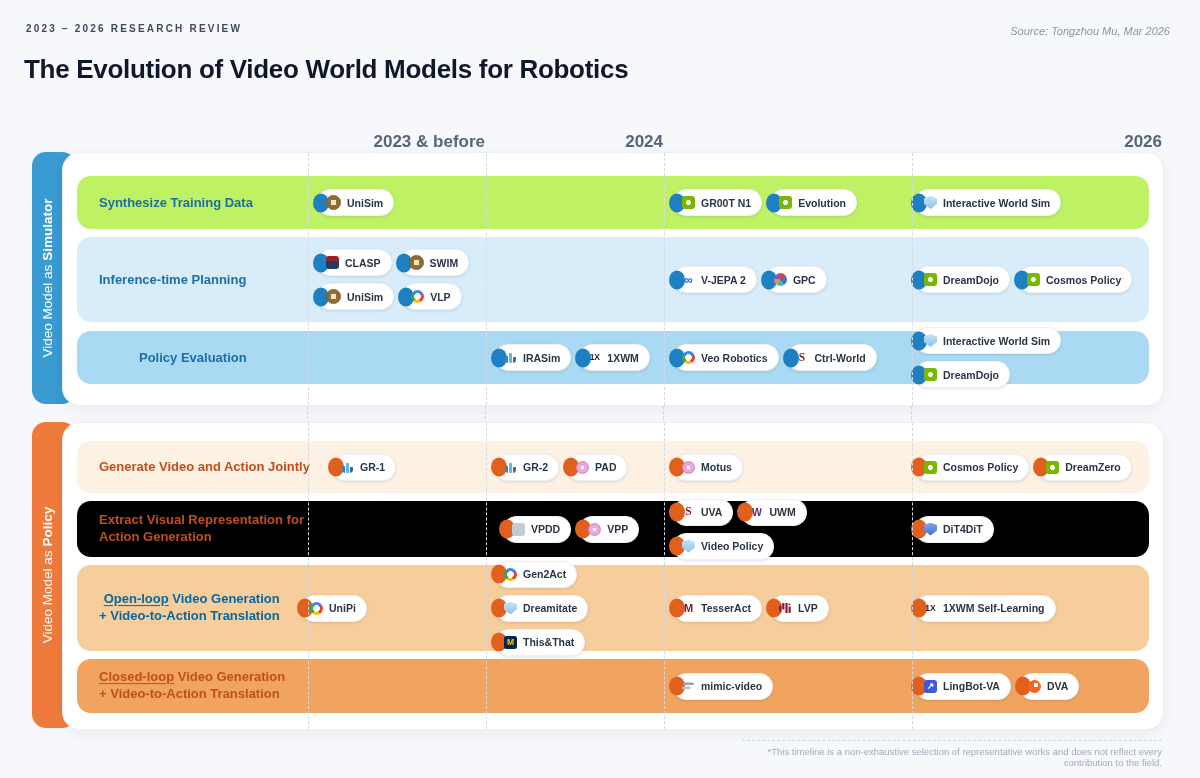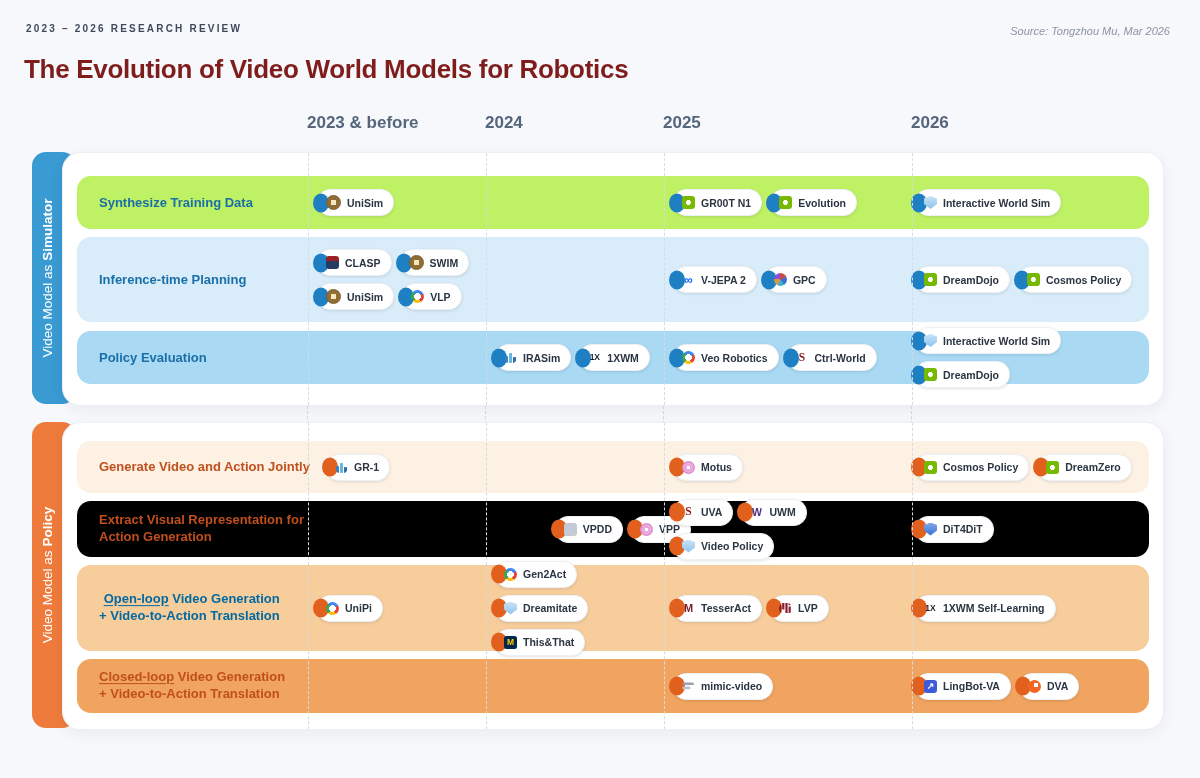--- a/index.html
+++ b/index.html
@@ -4,25 +4,25 @@
 <style>
   html,body{margin:0;padding:0;background:#e9ecf1;}
   .page{position:relative;width:1200px;height:778px;background:#F6F8FB;
         font-family:"Liberation Sans",sans-serif;overflow:hidden;}
 
   
   .eyebrow{position:absolute;left:26px;top:23px;font-size:10px;font-weight:700;
            letter-spacing:2.2px;color:#3E4A5C;}
   .source{position:absolute;right:30px;top:25px;font-size:11px;font-style:italic;color:#8B94A5;}
   .title{position:absolute;left:24px;top:54px;margin:0;font-size:26px;font-weight:800;
-         color:#7f1d1d;letter-spacing:-0.3px;}
+         color:#0f172a;letter-spacing:-0.3px;}
   .subtitle{position:absolute;left:25px;top:91px;font-size:13px;color:#707A8A;}
 
   
-  .colhead{position:absolute;top:113px;font-size:17px;font-weight:700;color:#55657B;text-align:left;}
+  .colhead{position:absolute;top:132px;font-size:17px;font-weight:700;color:#55657B;text-align:right;}
   #ch1{left:307px;width:178px}#ch2{left:485px;width:178px}
   #ch3{left:663px;width:248px}#ch4{left:911px;width:251px}
 
   
   .vline{position:absolute;width:0;top:152px;height:576px;border-left:1.5px dashed #D4DBE4;z-index:0;}
 
   
   .tab{position:absolute;left:32px;width:44px;border-radius:14px;z-index:0;}
   #tab-sim{top:152px;height:252px;}
   #tab-pol{top:422px;height:306px;}
@@ -86,21 +86,20 @@
 <body>
 
 <div class="page">
 
   <div class="eyebrow">2023 – 2026 RESEARCH REVIEW</div>
   <div class="source">Source: Tongzhou Mu, Mar 2026</div>
   <h1 class="title">The Evolution of Video World Models for Robotics</h1>
 
   <div class="colhead" id="ch1">2023 &amp; before</div>
   <div class="colhead" id="ch2">2024</div>
-  <div class="colhead" id="ch3">2025</div>
   <div class="colhead" id="ch4">2026</div>
 
   <div class="vline" style="left:307px"></div>
   <div class="vline" style="left:485px"></div>
   <div class="vline" style="left:663px"></div>
   <div class="vline" style="left:911px"></div>
 
   <div class="tab" id="tab-sim" style="background: rgb(58, 154, 210);">
     <div class="tab-label" id="tab-label-sim">
       <span>Video Model as</span>
@@ -174,21 +173,21 @@
             <span class="pil-icon ic-nvidia"></span>
             <span>DreamDojo</span>
           </span>
           <span class="pill">
             <span class="pil-icon ic-nvidia"></span>
             <span>Cosmos Policy</span>
           </span>
         </div>
       </div>
       <div class="row" style="top: 178px; height: 53px; background: rgb(169, 217, 243);">
-        <div class="row-label" style="color: rgb(26, 111, 168);"><span>Policy Evaluation</span></div>
+        <div class="row-label" style="color: rgb(26, 111, 168); margin-left: 40px;"><span>Policy Evaluation</span></div>
         <div class="cell" style="left: 240px; width: 170px;"></div>
         <div class="cell" style="left: 418px; width: 176px;">
           <span class="pill">
             <span class="pil-icon ic-bars">
               <svg width="13" height="13" viewBox="0 0 13 13">
                 <rect x="1" y="5" width="3" height="7" rx="0.8" fill="#3B82C4"></rect>
                 <rect x="5" y="2" width="3" height="10" rx="0.8" fill="#67B7DC"></rect>
                 <rect x="9" y="6" width="3" height="6" rx="0.8" fill="#2F6FB0"></rect>
               </svg>
             </span>
@@ -228,53 +227,69 @@
       <b>Policy</b>
     </div>
   </div>
   <section class="card sec-pol" id="card-pol" style="--accent: #E2601E;">
       <div class="card-vline" style="left: 245px;"></div>
       <div class="card-vline" style="left: 423px;"></div>
       <div class="card-vline" style="left: 601px;"></div>
       <div class="card-vline" style="left: 849px;"></div>
       <div class="row" style="top: 18px; height: 52px; background: rgb(253, 241, 227);">
         <div class="row-label" style="color: rgb(192, 79, 29);"><span>Generate Video and Action Jointly</span></div>
-        <div class="cell" style="left: 249px; width: 170px;">
+        <div class="cell" style="left: 255px; width: 170px;">
           <span class="pill">
             <span class="pil-icon ic-bars">
               <svg width="13" height="13" viewBox="0 0 13 13">
                 <rect x="1" y="5" width="3" height="7" rx="0.8" fill="#3B82C4"></rect>
                 <rect x="5" y="2" width="3" height="10" rx="0.8" fill="#67B7DC"></rect>
                 <rect x="9" y="6" width="3" height="6" rx="0.8" fill="#2F6FB0"></rect>
               </svg>
             </span>
             <span>GR-1</span>
           </span>
         </div>
+        <div class="cell" style="left: 418px; width: 176px;">
+          <span class="pill">
+            <span class="pil-icon ic-bars">
+              <svg width="13" height="13" viewBox="0 0 13 13">
+                <rect x="1" y="5" width="3" height="7" rx="0.8" fill="#3B82C4"></rect>
+                <rect x="5" y="2" width="3" height="10" rx="0.8" fill="#67B7DC"></rect>
+                <rect x="9" y="6" width="3" height="6" rx="0.8" fill="#2F6FB0"></rect>
+              </svg>
+            </span>
+            <span>GR-2</span>
+          </span>
+          <span class="pill">
+            <span class="pil-icon ic-flower"></span>
+            <span>PAD</span>
+          </span>
+        </div>
         <div class="cell" style="left: 596px; width: 236px;">
           <span class="pill">
             <span class="pil-icon ic-flower"></span>
             <span>Motus</span>
           </span>
         </div>
         <div class="cell" style="left: 838px; width: 234px;">
           <span class="pill">
             <span class="pil-icon ic-nvidia"></span>
             <span>Cosmos Policy</span>
           </span>
           <span class="pill">
             <span class="pil-icon ic-nvidia"></span>
             <span>DreamZero</span>
           </span>
         </div>
       </div>
       <div class="row" style="top: 78px; height: 56px; background: #000000;">
         <div class="row-label" style="color: rgb(192, 79, 29);"><span>Extract Visual Representation for</span><br><span>Action Generation</span></div>
         <div class="cell" style="left: 240px; width: 170px;"></div>
-        <div class="cell" style="left: 438px; width: 176px; justify-content: flex-end;">
+        <div class="cell" style="left: 426px; width: 176px;">
           <span class="pill">
             <span class="pil-icon ic-grayrect"></span>
             <span>VPDD</span>
           </span>
           <span class="pill">
             <span class="pil-icon ic-flower"></span>
             <span>VPP</span>
           </span>
         </div>
         <div class="cell" style="left: 596px; width: 236px;">
@@ -293,21 +308,21 @@
         </div>
         <div class="cell" style="left: 838px; width: 234px;">
           <span class="pill">
             <span class="pil-icon ic-ditshield"></span>
             <span>DiT4DiT</span>
           </span>
         </div>
       </div>
       <div class="row" style="top: 142px; height: 86px; background: rgb(247, 205, 156);">
         <div class="row-label" style="color: #0369a1; text-align: right;"><span class="ul">Open-loop</span><span> Video Generation</span><br><span>+ Video-to-Action Translation</span></div>
-        <div class="cell" style="left: 240px; width: 170px;">
+        <div class="cell" style="left: 224px; width: 170px;">
           <span class="pill">
             <span class="pil-icon ic-google"></span>
             <span>UniPi</span>
           </span>
         </div>
         <div class="cell" style="left: 418px; width: 176px;">
           <span class="pill">
             <span class="pil-icon ic-google"></span>
             <span>Gen2Act</span>
           </span>
@@ -366,13 +381,14 @@
             <span>LingBot-VA</span>
           </span>
           <span class="pill">
             <span class="pil-icon ic-dva"></span>
             <span>DVA</span>
           </span>
         </div>
       </div>
     </section>
 
+  <div class="footnote">*This timeline is a non-exhaustive selection of representative works and does not reflect every contribution to the field.</div>
 </div>
 
 </body></html>

